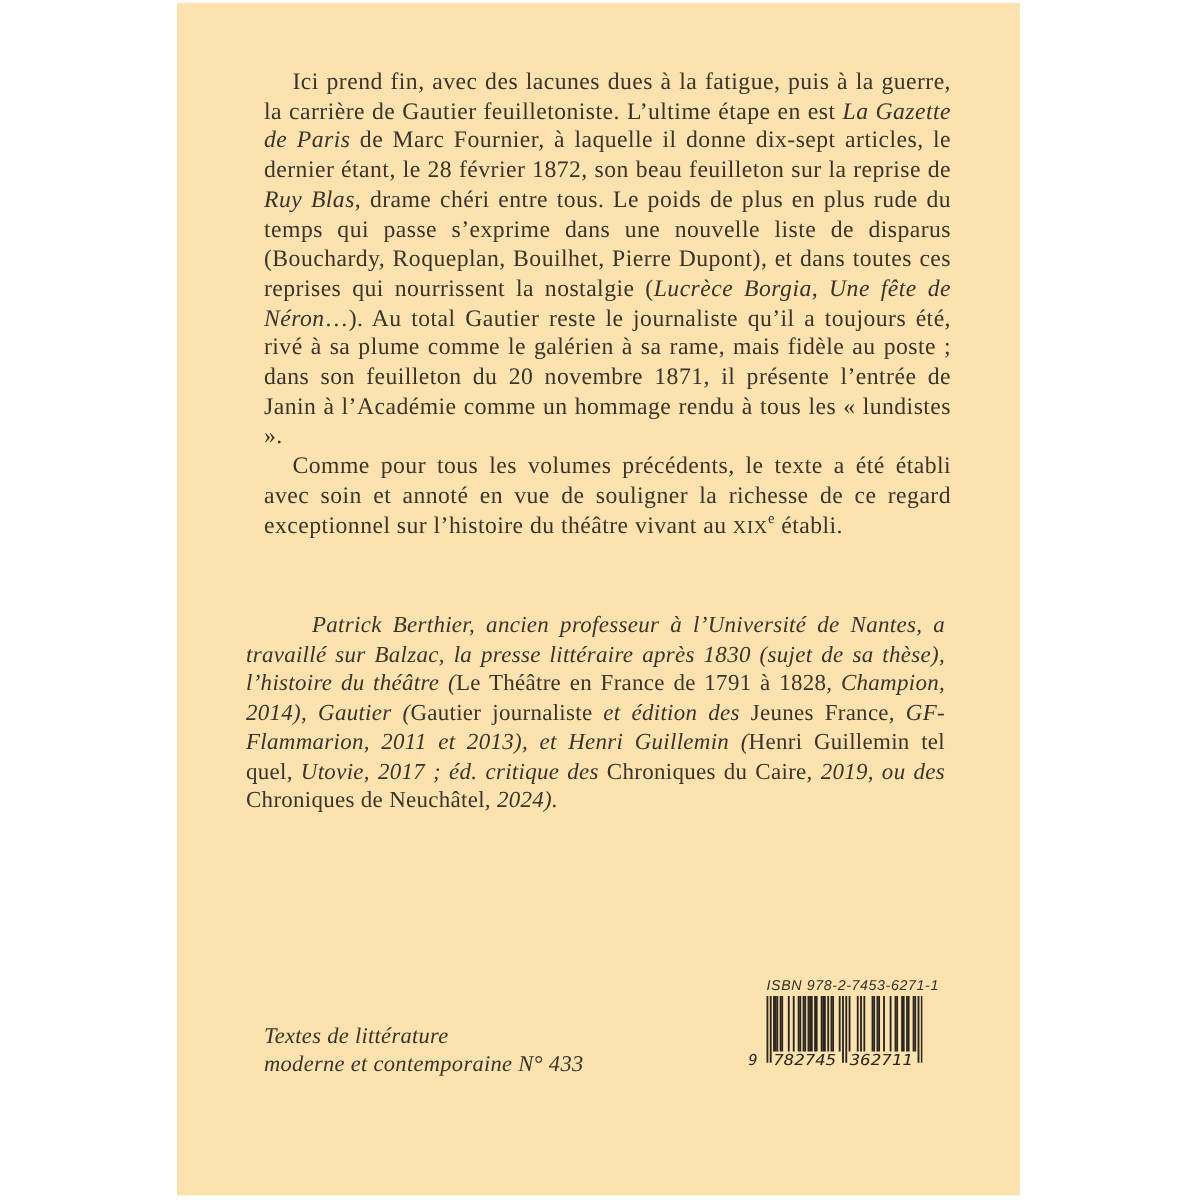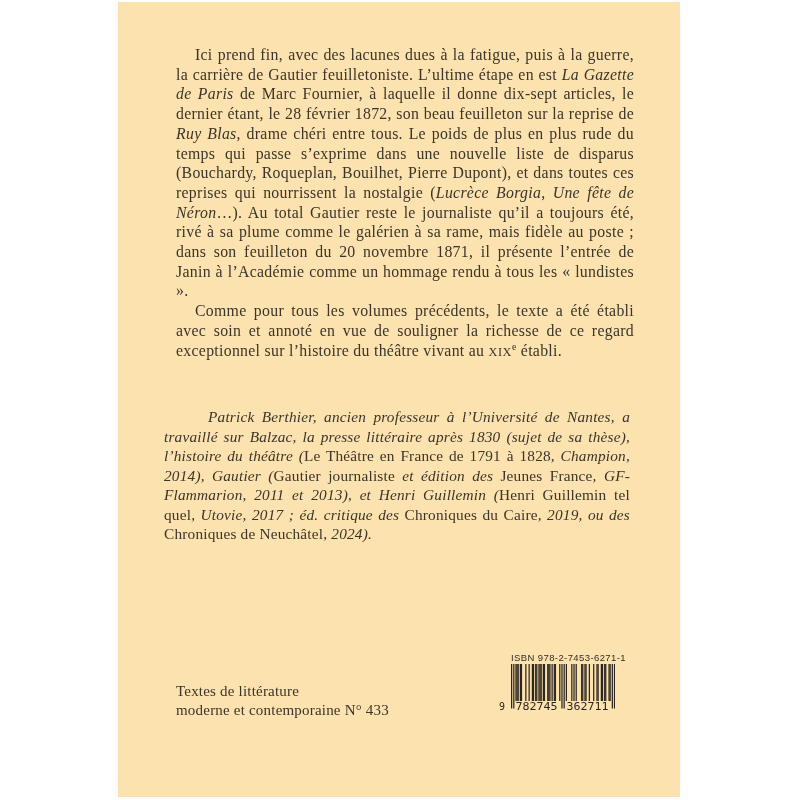--- a/index.html
+++ b/index.html
@@ -34,24 +34,25 @@
     text-indent: 44px;
     margin-top: 24px;
   }
   .seg-rm { font-style: normal; }
   .seg-it { font-style: italic; }
   .seg-sc { font-size: 0.78em; letter-spacing: 0.04em; }
   .seg-sup { vertical-align: super; font-size: 0.62em; line-height: 0; }
   .series {
     position: absolute;
     left: 58px; top: 680px;
+    font-style: italic;
     font-size: 15px; line-height: 18.5px;
     letter-spacing: 0.2px;
   }
-  .barcode { position: absolute; left: 380px; top: 650px; width: 117px; }
+  .barcode { position: absolute; left: 380px; top: 650px; width: 117px; font-style: italic; }
   .isbn {
     margin-left: 13px; width: 104px;
     text-align: center;
     font-family: "Liberation Sans", "DejaVu Sans", sans-serif;
     font-size: 9.5px; line-height: 11px;
     letter-spacing: 0.4px;
     white-space: nowrap;
     color: #332d26;
   }
   #barcode-svg { display: block; margin-top: 1px; }

